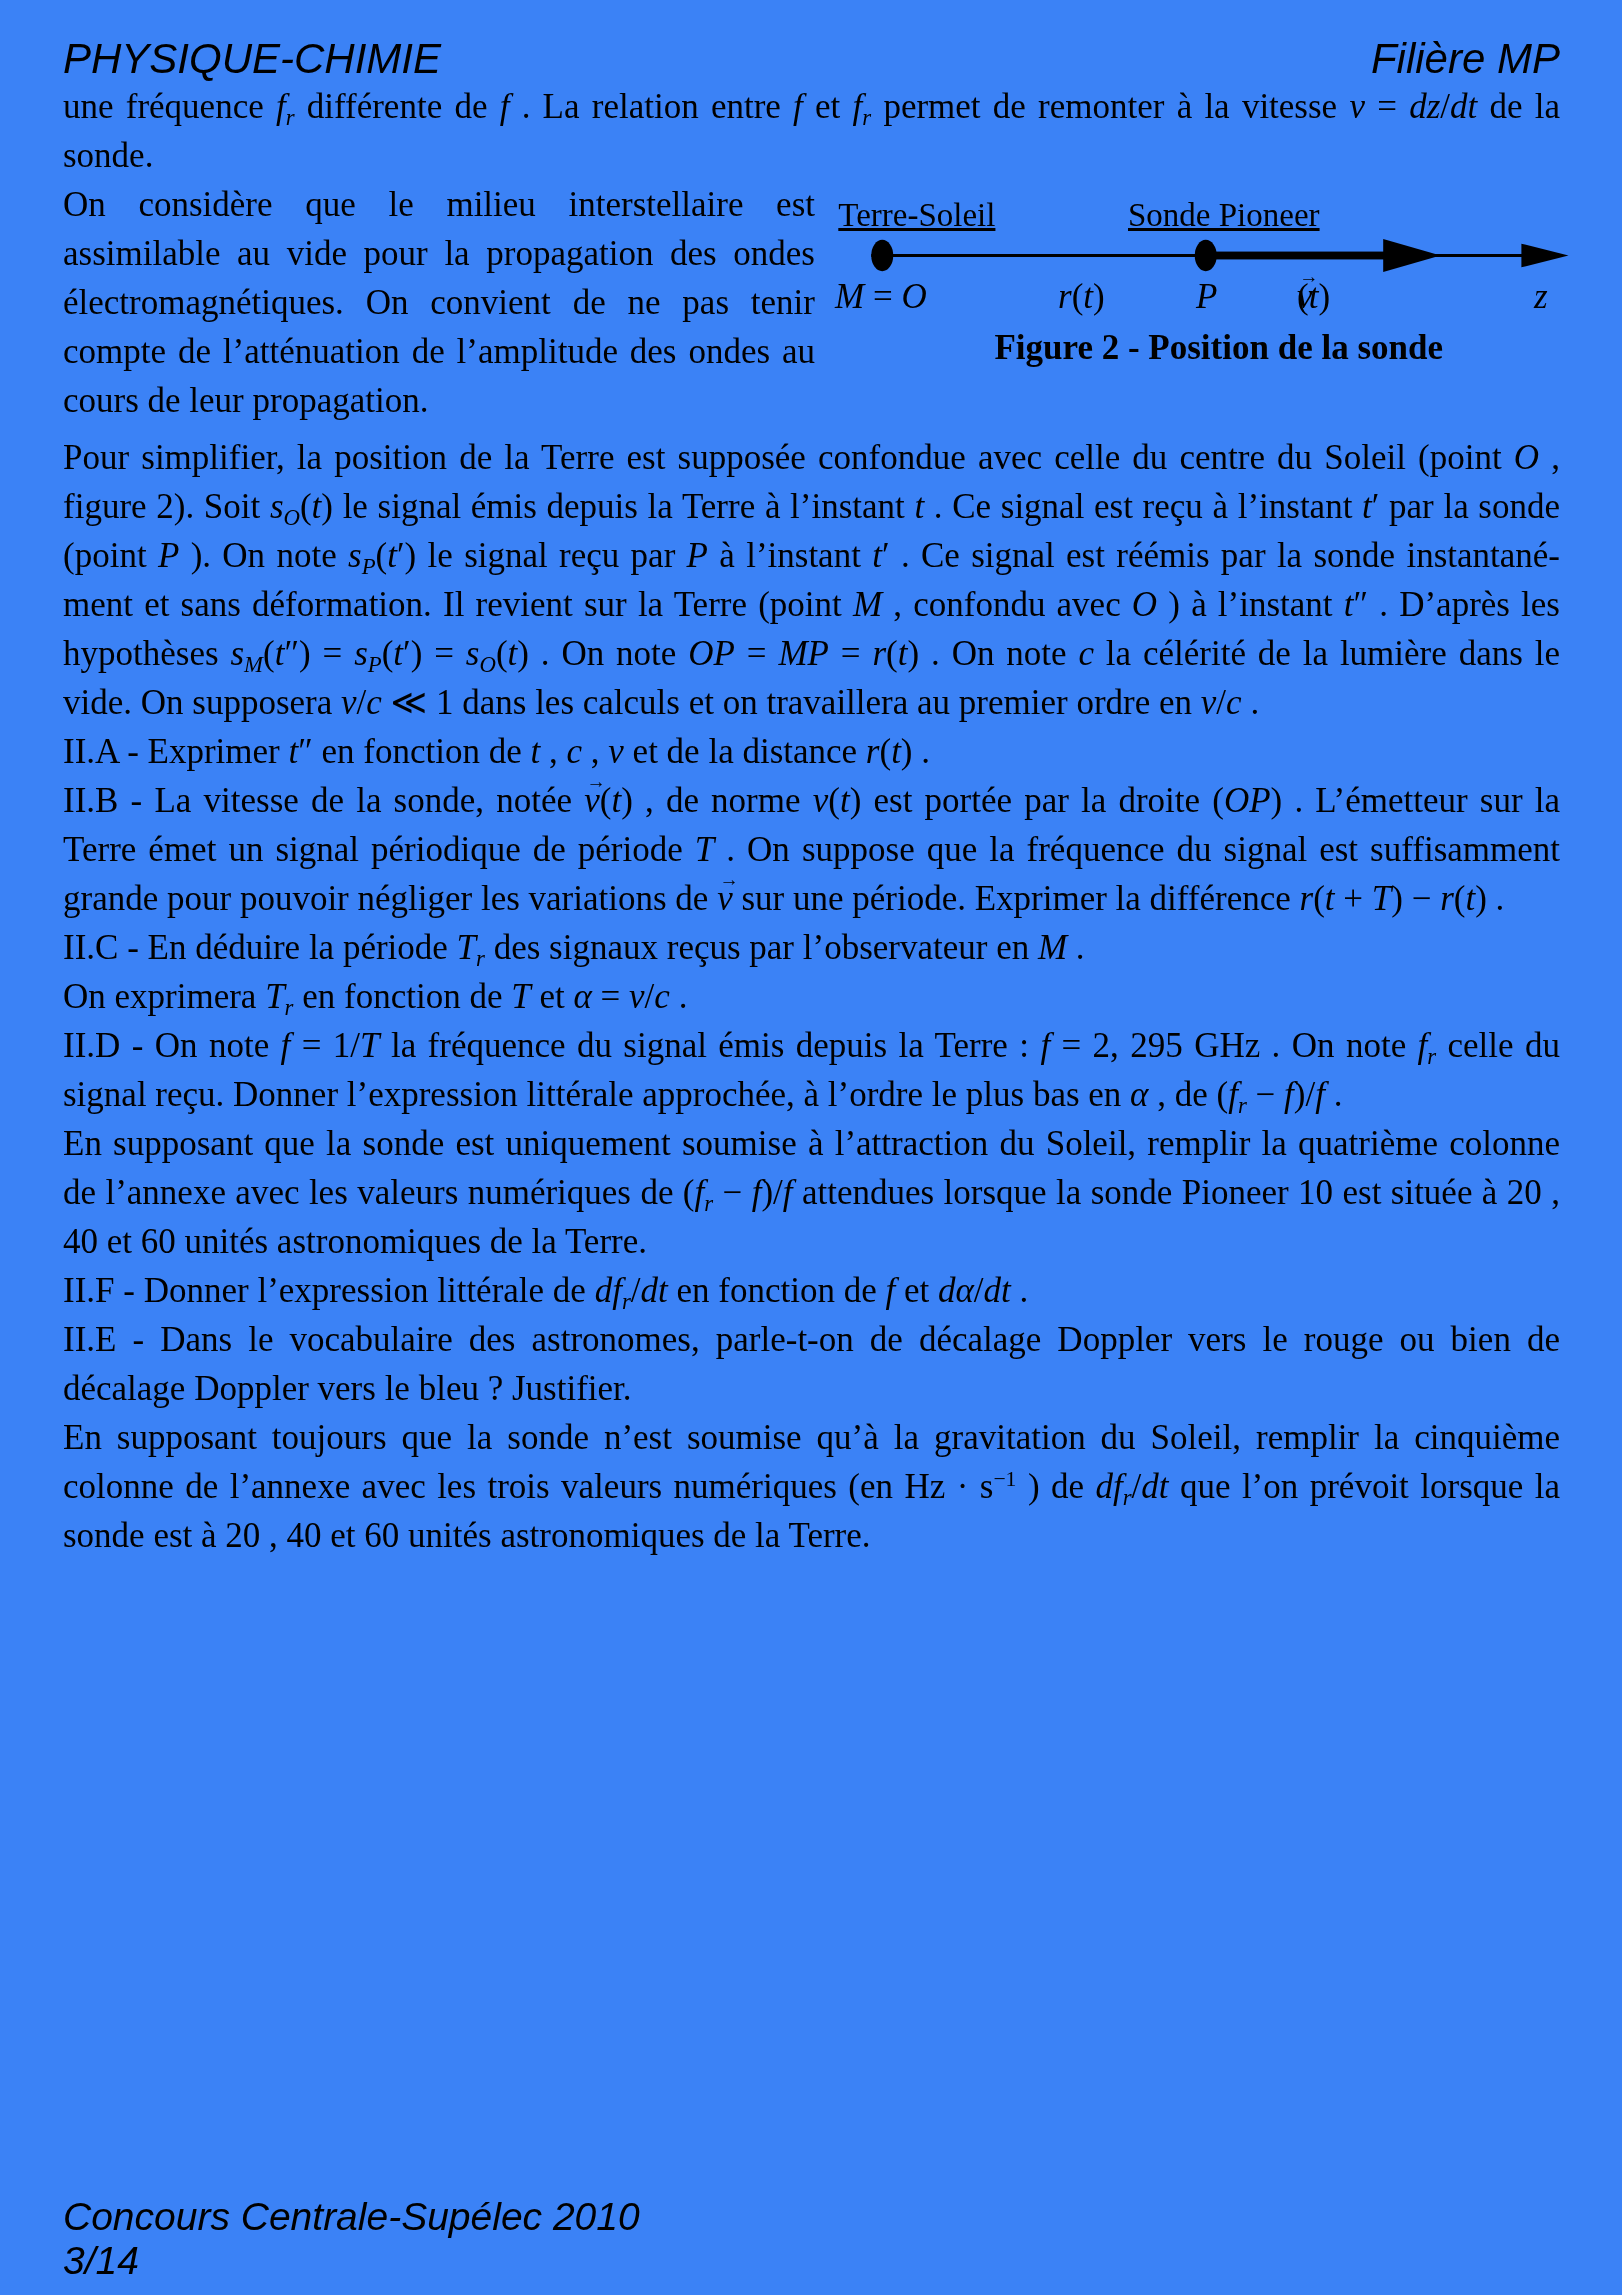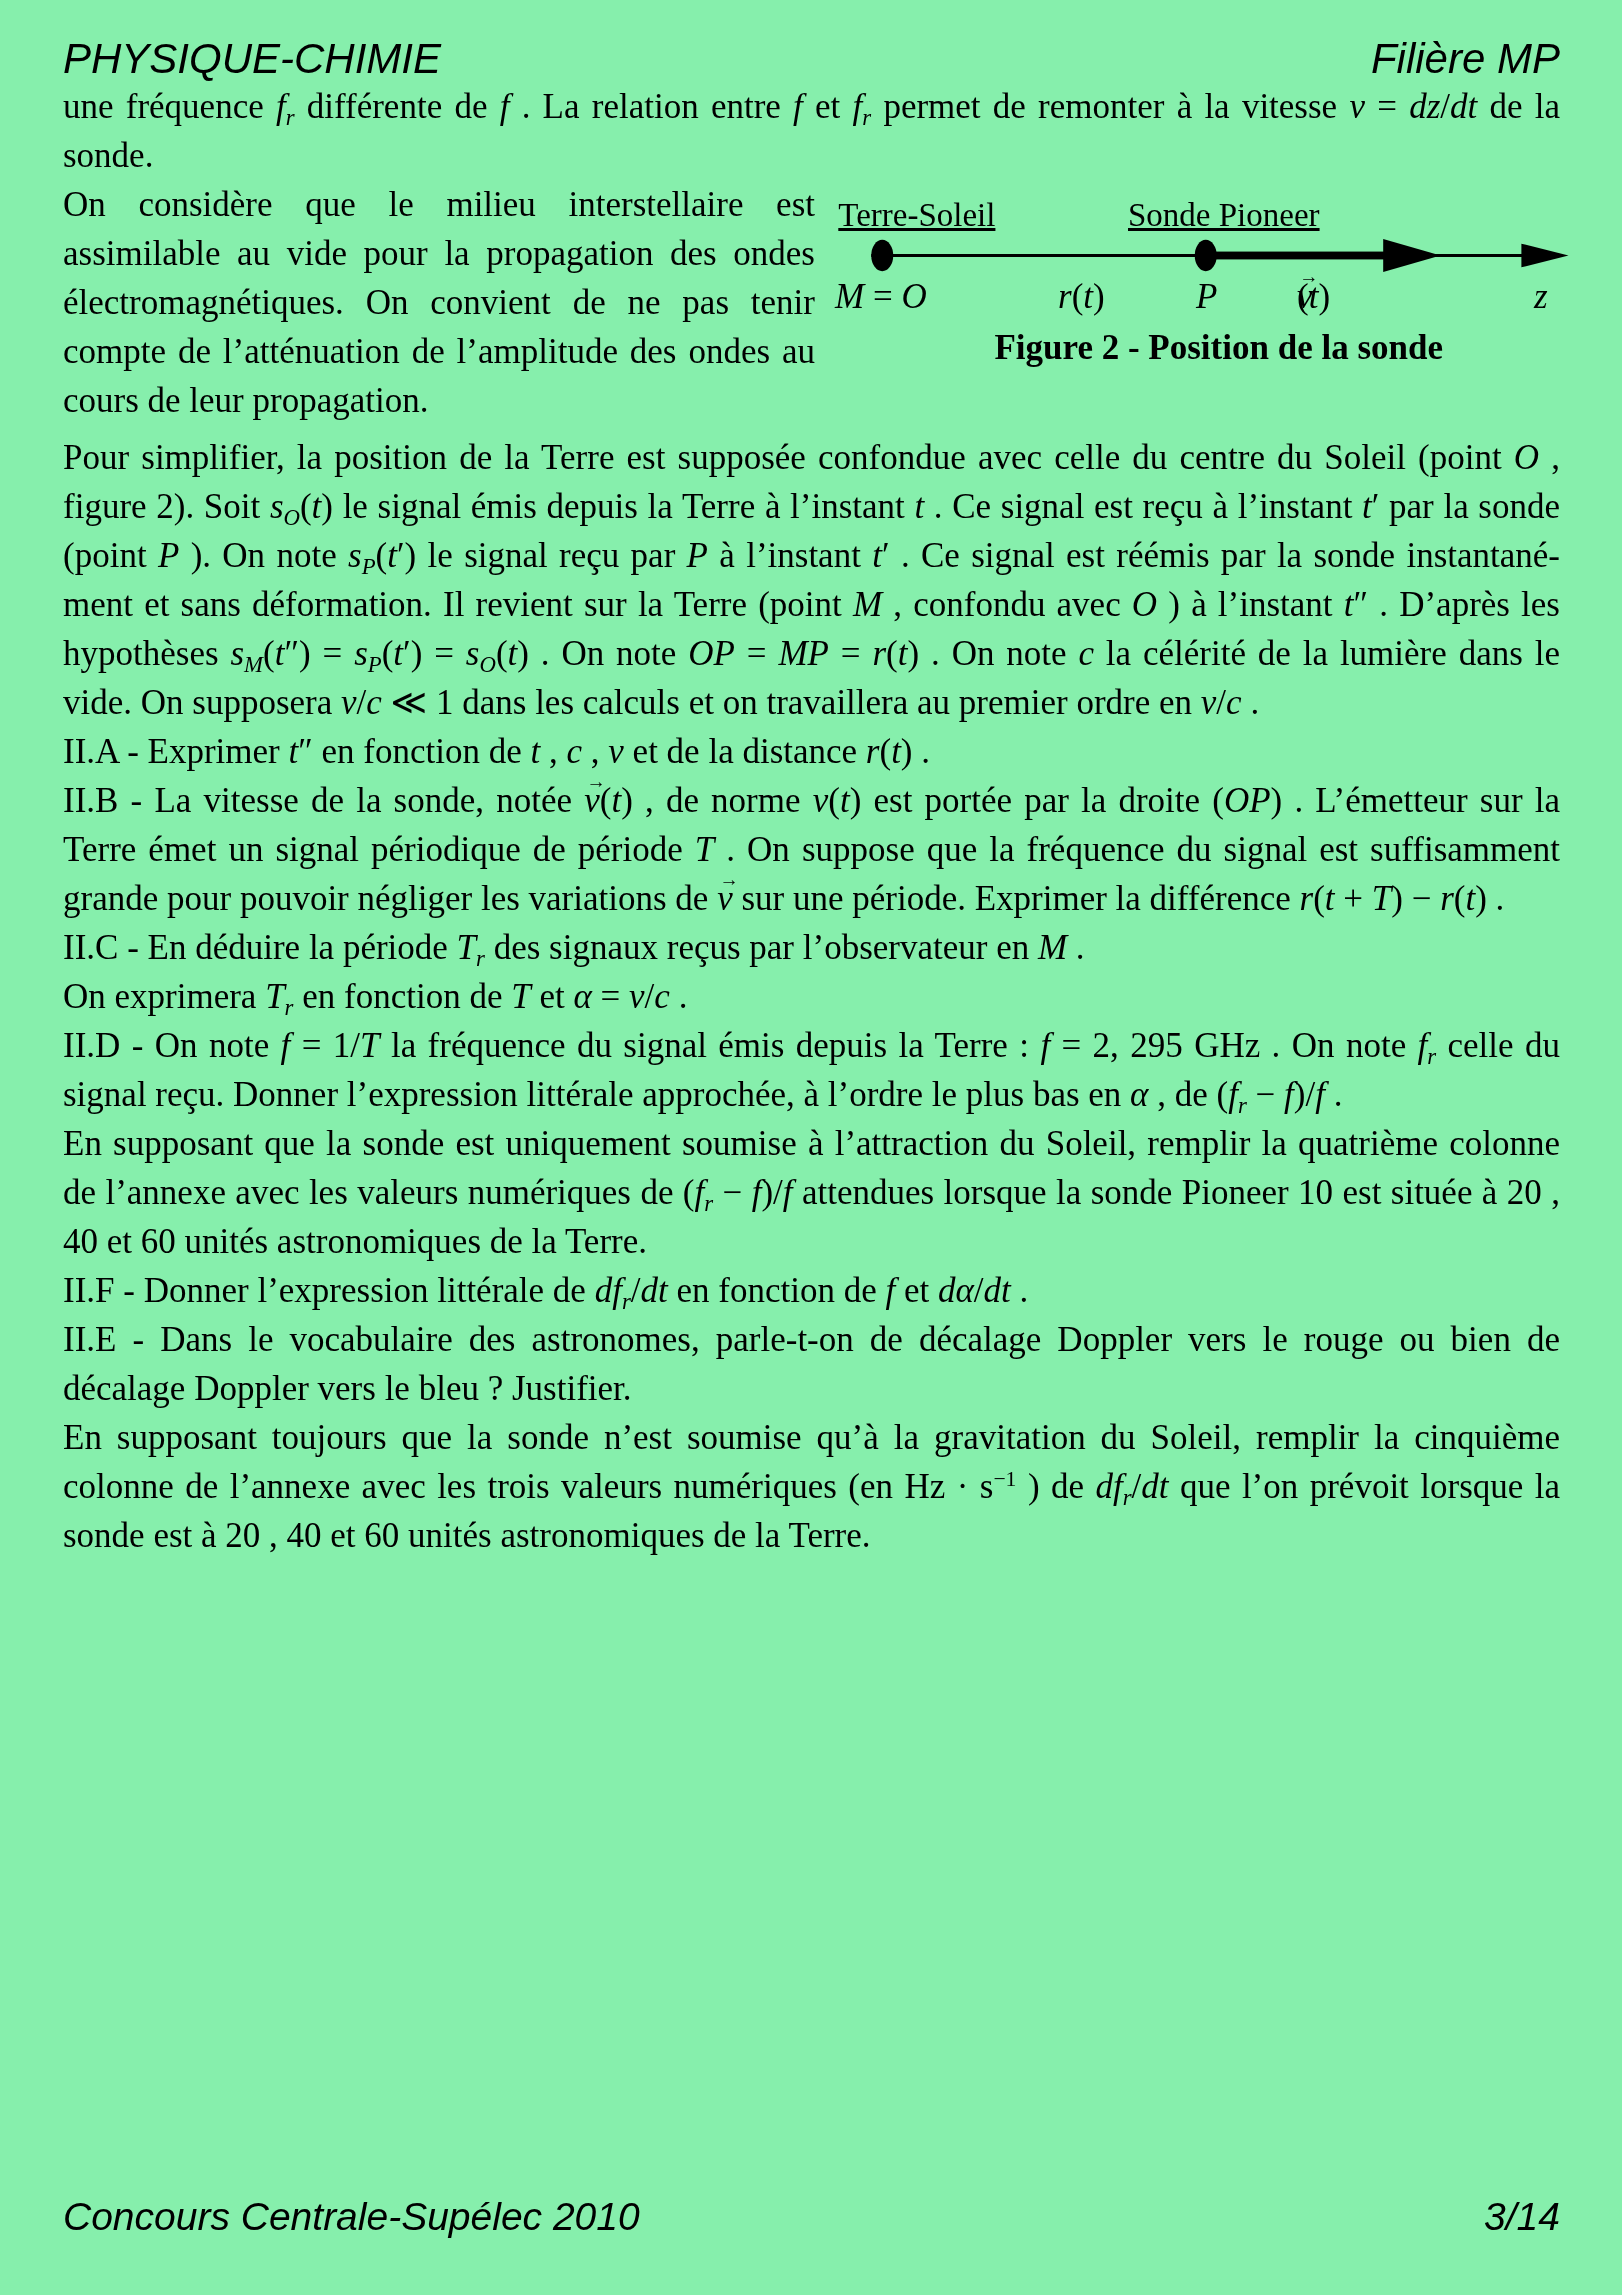--- a/index.html
+++ b/index.html
@@ -1,29 +1,29 @@
 <!DOCTYPE html>
 <html lang="fr" style="font-size:12.6px"><head>
 <meta charset="utf-8">
 <style>
   html,body{margin:0;padding:0;background:#e8e8e8;}
   .page{
-    position:relative;width:1623px;height:2295px;margin:0 auto;background:#86efac;
+    position:relative;width:1623px;height:2295px;margin:0 auto;background:#3b82f6;
     color:#000;font-family:"Liberation Serif","DejaVu Serif",serif;
     font-size:35px;line-height:49px;overflow:hidden;
   }
   .content{padding:35px 63px 0 63px;}
   
   .hdr{display:flex;justify-content:space-between;align-items:baseline;
     font-family:"Liberation Sans","DejaVu Sans",sans-serif;font-style:italic;
     font-size:42px;line-height:47px;}
   .ftr{position:absolute;left:63px;right:63px;top:2195px;
     display:flex;justify-content:space-between;align-items:baseline;
     font-family:"Liberation Sans","DejaVu Sans",sans-serif;font-style:italic;
-    font-size:39px;line-height:44px;}
+    font-size:39px;line-height:44px;flex-direction:column;}
   
   .bodytext p{margin:0;text-align:justify;}
   .para-a{margin-top:42px;}
   .wrap-row{display:flex;justify-content:space-between;align-items:flex-start;margin-bottom:8px;}
   .left-col{width:752px;}
   
   .fig{width:742px;margin:17.3px -14px 0 0;flex:0 0 auto;}
   .fig-toplabels{position:relative;height:38px;font-size:33px;line-height:36px;}
   .fig-toplabels span{position:absolute;top:0;white-space:nowrap;text-decoration:underline;}
   .axis{display:block;}

